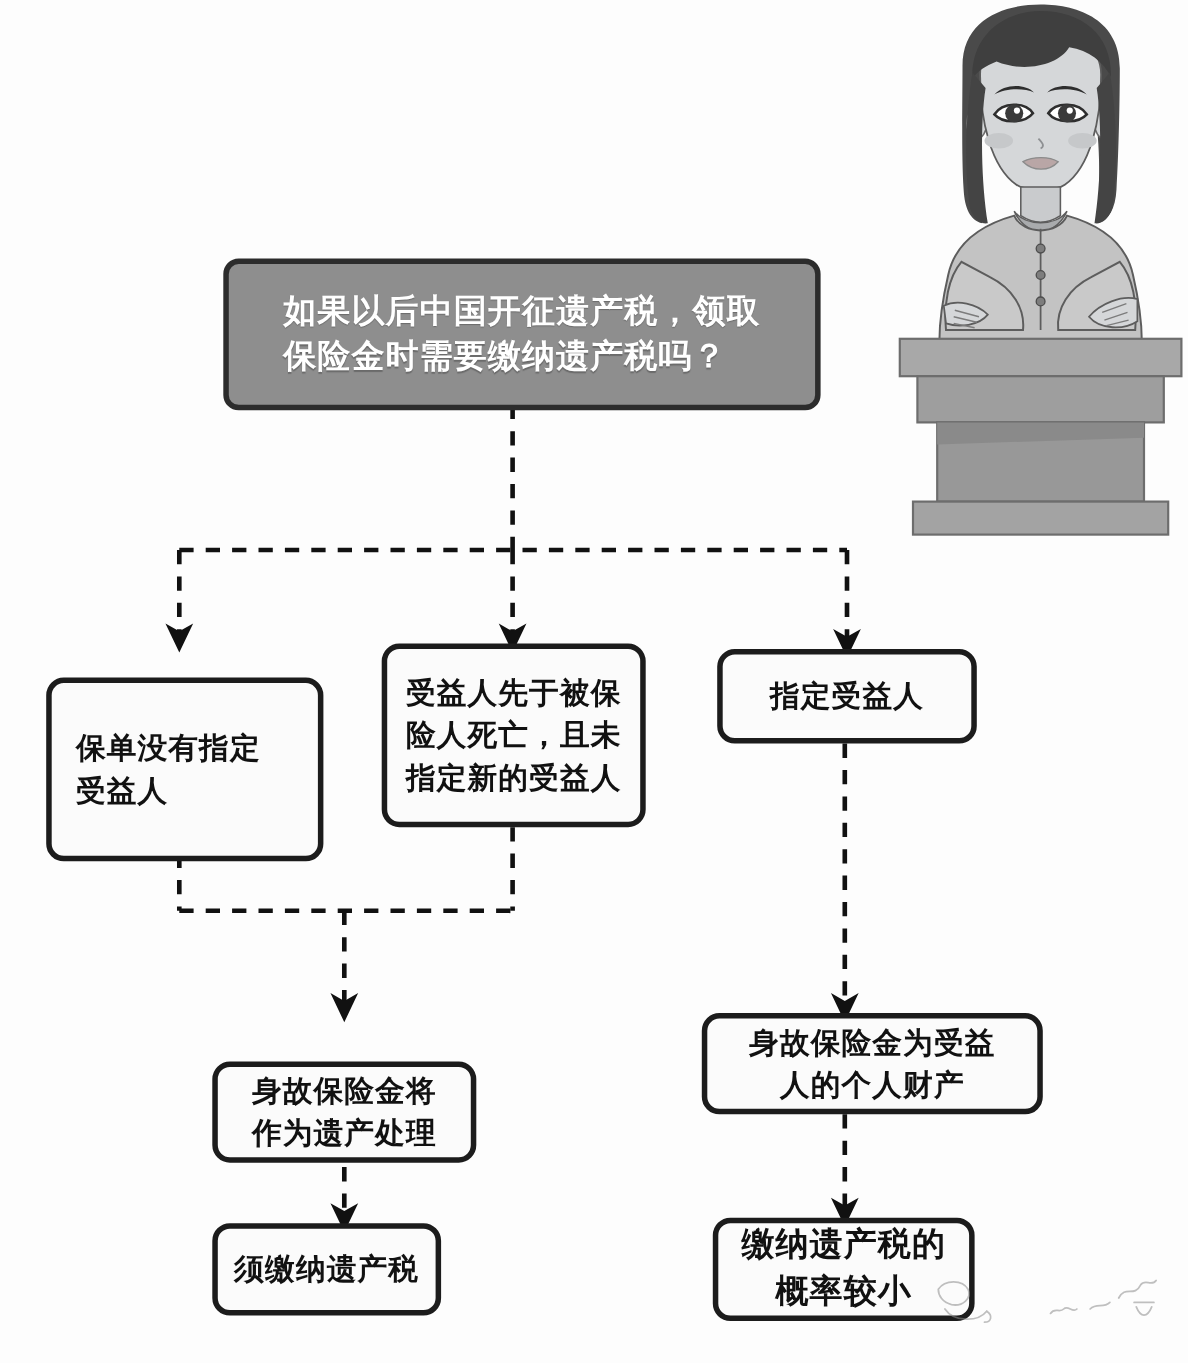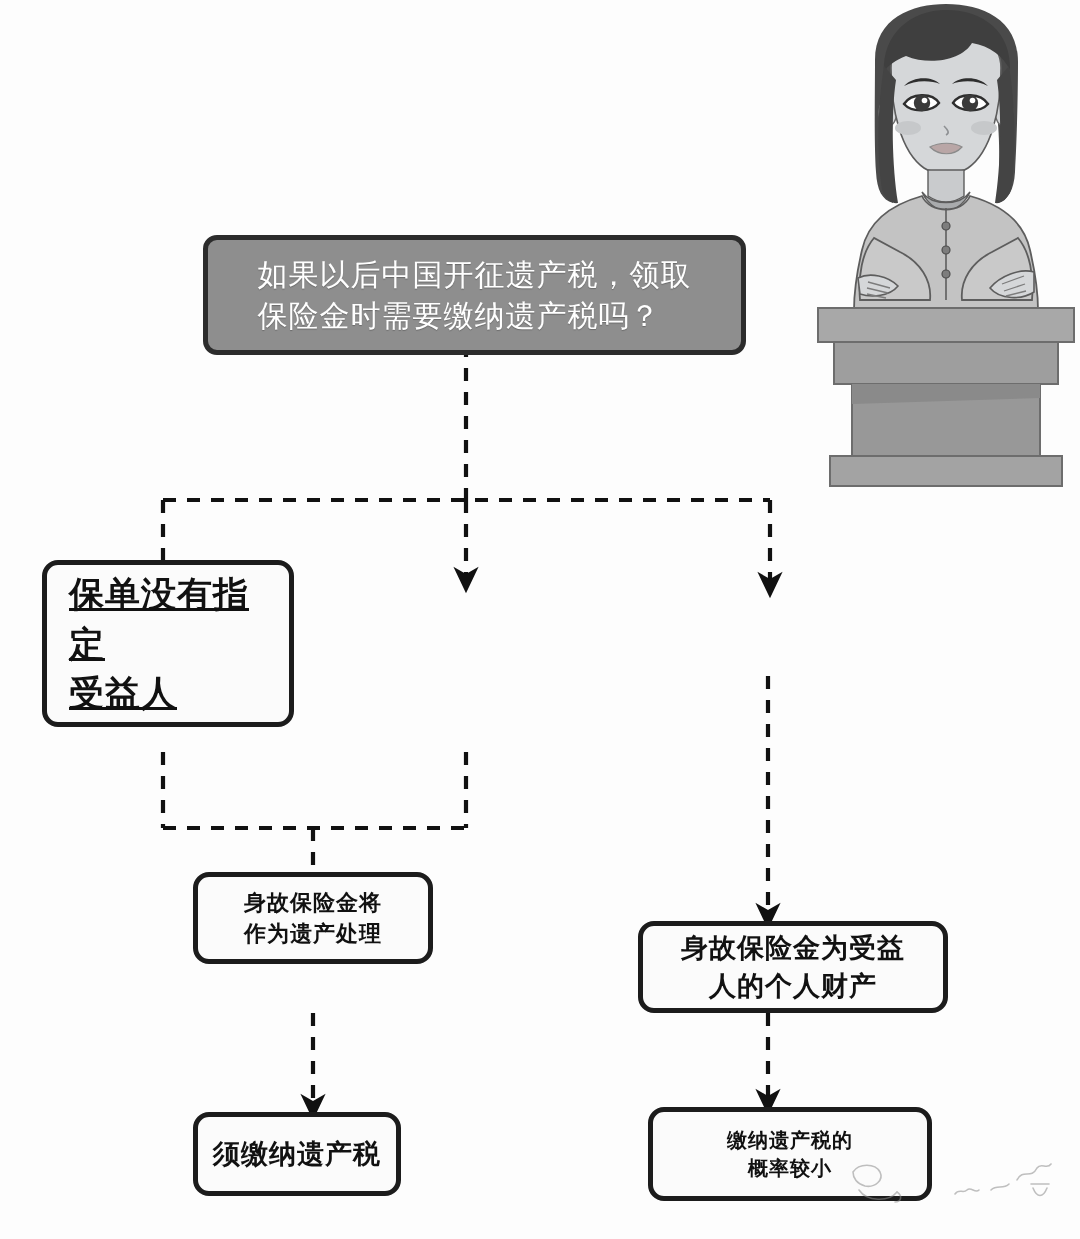--- a/index.html
+++ b/index.html
@@ -46,71 +46,71 @@
     line-height: 1.42;
     white-space: pre-line;
   }
 
   
   #question-box {
     position: absolute;
     left: 203px;
     top: 235px;
     width: 543px;
-    height: 120px;
+    height: 138px;
     box-sizing: border-box;
     display: flex;
     align-items: center;
     justify-content: center;
     text-align: left;
     background: #8e8e8e;
     border: 5px solid #2c2c2c;
     border-radius: 14px;
     color: #ffffff;
-    font-weight: normal;
+    font-weight: bold;
     font-size: 30px;
     line-height: 1.38;
     letter-spacing: 1px;
     white-space: pre-line;
     text-shadow: 0 1px 1px rgba(0,0,0,.25);
     padding: 0 20px;
   }
 
   
   #node-no-beneficiary {
-    left: 42px;  top: 560px;  width: 252px; height: 167px;
-    font-size: 35px; padding: 0 22px; justify-content: flex-start; text-align: left; text-decoration: underline;
+    left: 42px;  top: 616px;  width: 252px; height: 167px;
+    font-size: 27px; padding: 0 22px; justify-content: flex-start; text-align: left;
   }
   #node-beneficiary-predeceased {
     left: 347px; top: 585px;  width: 240px; height: 167px;
     font-size: 27px; padding: 0 14px;
   }
   #node-designated-beneficiary {
     left: 652px; top: 590px;  width: 236px; height: 86px;
     font-size: 27px;
   }
 
   
   #node-treated-as-estate {
-    left: 193px; top: 872px;  width: 240px; height: 92px;
-    font-size: 22px;
+    left: 193px; top: 965px;  width: 240px; height: 92px;
+    font-size: 27px;
   }
   #node-personal-property {
     left: 638px; top: 921px;  width: 310px; height: 92px;
     font-size: 27px;
   }
 
   
   #node-must-pay-tax {
     left: 193px; top: 1112px; width: 208px; height: 84px;
     font-size: 27px;
   }
   #node-low-probability {
-    left: 648px; top: 1107px; width: 284px; height: 94px;
-    font-size: 20px;
+    left: 648px; top: 1107px; width: 238px; height: 94px;
+    font-size: 30px;
   }
 
   
   #presenter-illustration {
     position: absolute;
     left: 812px;
     top: 0px;
     width: 268px;
     height: 492px;
   }
@@ -227,21 +227,25 @@
     <path d="M40,384 L228,384 L228,398 L40,404 Z" fill="#8a8a8a"></path>
     <rect x="18" y="456" width="232" height="30" fill="#a3a3a3" stroke="#6d6d6d" stroke-width="2"></rect>
   </svg>
 
   <div id="question-box">如果以后中国开征遗产税，领取
 保险金时需要缴纳遗产税吗？</div>
 
   <div class="node" id="node-no-beneficiary">保单没有指定
 受益人</div>
 
-
+  <div class="node" id="node-beneficiary-predeceased">受益人先于被保
+险人死亡，且未
+指定新的受益人</div>
+
+  <div class="node" id="node-designated-beneficiary">指定受益人</div>
 
   <div class="node" id="node-treated-as-estate">身故保险金将
 作为遗产处理</div>
 
   <div class="node" id="node-personal-property">身故保险金为受益
 人的个人财产</div>
 
   <div class="node" id="node-must-pay-tax">须缴纳遗产税</div>
 
   <div class="node" id="node-low-probability">缴纳遗产税的

